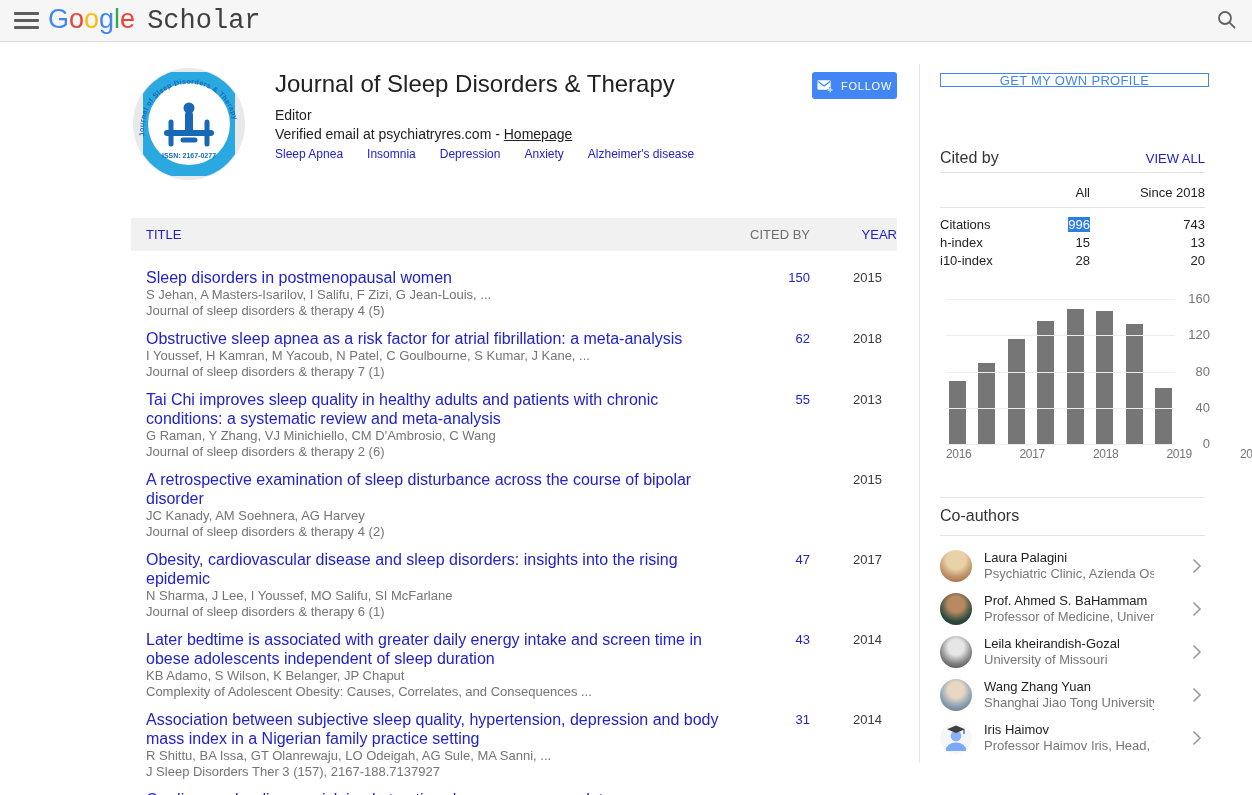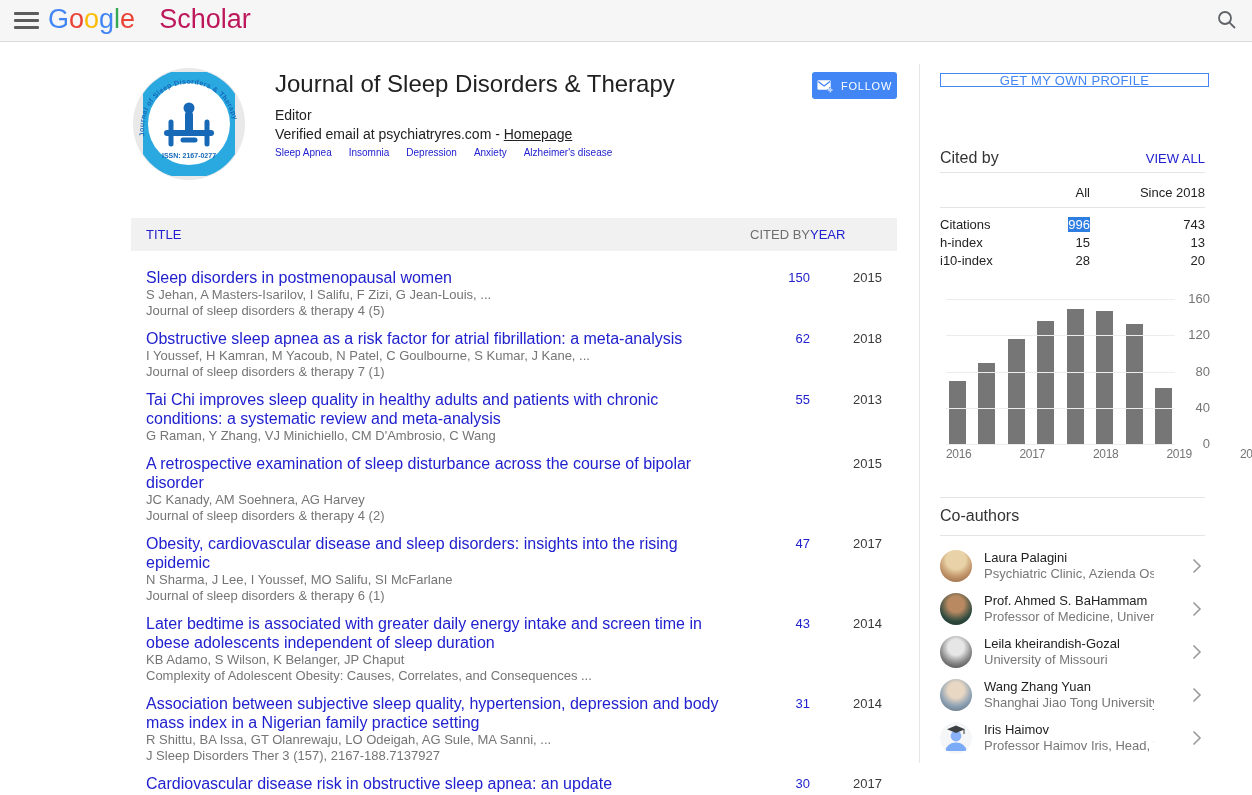--- a/index.html
+++ b/index.html
@@ -13,43 +13,43 @@
   }
 
   
   .topbar{ position:absolute; left:0; top:0; width:1252px; height:42px;
            background:#f6f6f6; border-bottom:1px solid #dcdcdc; }
   .menu-btn{ position:absolute; left:14px; top:12px; width:25px; height:17px;
              display:flex; flex-direction:column; justify-content:space-between; cursor:pointer; }
   .menu-btn i{ display:block; height:2.6px; background:#5c5c5c; border-radius:1px; }
   .logo{ position:absolute; left:48px; top:4px; font-size:27px; display:flex; align-items:baseline; }
   .logo .gword span{ font-weight:500; }
-  .logo .product{ color:#be185d; margin-left:24px; }
+  .logo .product{ color:#404040; margin-left:12px;font-family:Liberation Mono, monospace; }
   .search-btn{ position:absolute; right:14px; top:9px; width:22px; height:22px; cursor:pointer; }
 
   
   .avatar{ position:absolute; left:133px; top:68px; width:112px; height:112px; }
   .pname{ position:absolute; left:275px; top:70px; font-size:24px; color:#212121; }
   .prole{ position:absolute; left:275px; top:107px; font-size:14px; }
   .pemail{ position:absolute; left:275px; top:126px; font-size:14px; }
   .pemail .homepage{ text-decoration:underline; cursor:pointer; color:#222; }
-  .ptopics{ position:absolute; left:275px; top:147px; font-size:10px; display:flex; gap:17px;justify-content:space-between; }
+  .ptopics{ position:absolute; left:275px; top:147px; font-size:12px; display:flex; gap:24px;justify-content:space-between; }
   .ptopics span{ color:var(--link); cursor:pointer; }
   .follow-btn{ position:absolute; left:812px; top:72px; width:85px; height:27px;
                background:var(--accent); border:none; border-radius:3px; color:#fff;
                font-size:11px; letter-spacing:.8px; display:flex; align-items:center;
                justify-content:center; gap:7px; cursor:pointer; font-family:inherit; }
   .vdivider{ position:absolute; left:919px; top:64px; width:1px; height:699px; background:#e6e6e6; }
 
   
   .tbl-head{ position:absolute; left:131px; top:218px; width:766px; height:33px;
              background:#f1f1f1; display:flex; align-items:center; font-size:13px; }
   .c-title{ flex:1; padding-left:15px; color:var(--link); cursor:pointer; }
   .c-cited{ width:90px; text-align:right; color:#6e6e6e; }
-  .c-year{ width:87px; padding-right:15px; color:var(--link); cursor:pointer; }
+  .c-year{ width:87px; text-align:right; color:var(--link); cursor:pointer; }
   .articles{ position:absolute; left:131px; top:251px; width:766px; padding-top:17px; }
   .art-row{ display:flex; margin-bottom:10px; }
   .art-main{ flex:1; padding-left:15px; }
   .art-title{ font-size:16px; line-height:19px; color:var(--link); max-width:585px; cursor:pointer; }
   .art-authors,.art-venue{ font-size:13px; line-height:16px; color:#757575; max-width:585px;
                            white-space:nowrap; overflow:hidden; }
   .art-cited{ width:90px; text-align:right; font-size:13px; color:var(--link); padding-top:2px; cursor:pointer; }
   .art-year{ width:87px; padding-right:15px; text-align:right; font-size:13px; color:#3a3a3a; padding-top:2px; }
 
   
@@ -187,20 +187,21 @@
       <div class="art-authors">I Youssef, H Kamran, M Yacoub, N Patel, C Goulbourne, S Kumar, J Kane, ...</div>
       <div class="art-venue">Journal of sleep disorders &amp; therapy 7 (1)</div>
     </div>
     <div class="art-cited">62</div>
     <div class="art-year">2018</div>
   </div>
     <div class="art-row">
     <div class="art-main">
       <div class="art-title">Tai Chi improves sleep quality in healthy adults and patients with chronic conditions: a systematic review and meta-analysis</div>
       <div class="art-authors">G Raman, Y Zhang, VJ Minichiello, CM D'Ambrosio, C Wang</div>
+      <div class="art-venue">Journal of sleep disorders &amp; therapy 2 (6)</div>
     </div>
     <div class="art-cited">55</div>
     <div class="art-year">2013</div>
   </div>
     <div class="art-row">
     <div class="art-main">
       <div class="art-title">A retrospective examination of sleep disturbance across the course of bipolar disorder</div>
       <div class="art-authors">JC Kanady, AM Soehnera, AG Harvey</div>
       <div class="art-venue">Journal of sleep disorders &amp; therapy 4 (2)</div>
     </div>

